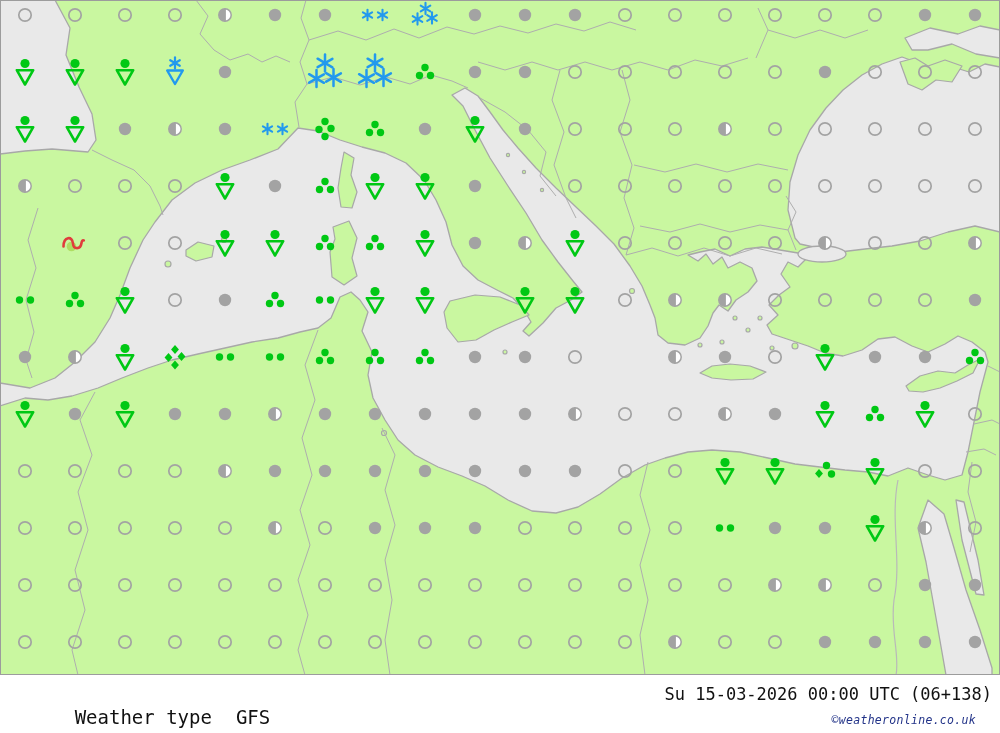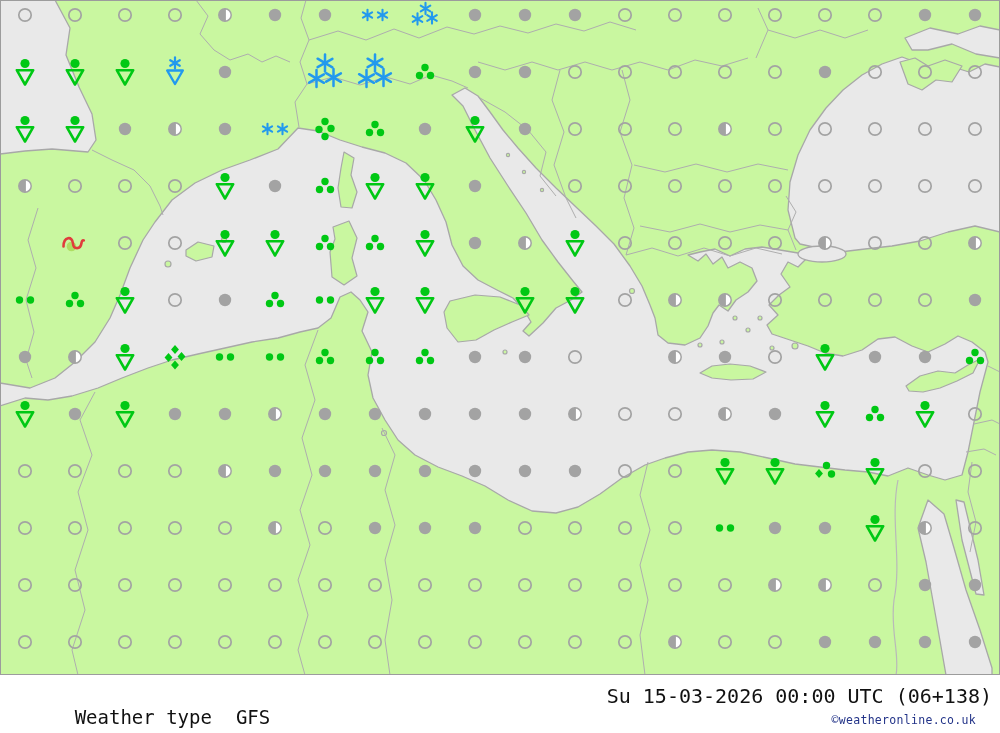--- a/index.html
+++ b/index.html
@@ -9,21 +9,21 @@
   .map-svg{position:absolute;left:0;top:0;}
   .coast{fill:var(--sea);stroke:var(--coast);stroke-width:1.3;stroke-linejoin:round;}
   .isle{fill:var(--land);stroke:var(--coast);stroke-width:1.2;stroke-linejoin:round;}
   .border{fill:none;stroke:var(--border);stroke-width:1;stroke-linejoin:round;}
   .river{fill:none;stroke:#b9b9b9;stroke-width:1.2;}
   .sym-layer{position:absolute;left:0;top:0;width:1000px;height:675px;z-index:2;}
   .sym{position:absolute;width:48px;height:48px;margin-left:-24px;margin-top:-24px;pointer-events:none;}
   .footer{position:absolute;left:0;top:675px;width:1000px;height:58px;background:#ffffff;color:#111;}
   .footer-left{position:absolute;left:6px;top:9px;font-size:19px;white-space:pre;}
   .footer-left .model{margin-left:24px;}
-  .footer-right{position:absolute;right:8px;top:9px;font-size:20px;white-space:pre;}
+  .footer-right{position:absolute;right:8px;top:9px;font-size:17px;white-space:pre;}
   .copyright{position:absolute;right:24px;bottom:6px;font-size:11.5px;letter-spacing:0.3px;}
 </style>
 </head>
 <body>
 
 <div class="screen">
 
   <div class="map-wrap">
     <svg class="map-svg" width="1000" height="675" viewBox="0 0 1000 675">
 
@@ -968,16 +968,16 @@
             <circle r="6.2" fill="#a3a3a3"></circle>
           </svg></div>
       </div>
   </div>
 
   <div class="footer" style="color: rgb(17, 17, 17);">
     <div class="footer-left">
       <span>Weather type</span><span class="model">GFS</span>
     </div>
     <div class="footer-right">Su 15-03-2026 00:00 UTC (06+138)</div>
-    <div class="copyright" id="copyrightEl" style="color: rgb(34, 51, 136);">©weatheronline.co.uk</div>
+    <div class="copyright" id="copyrightEl" style="color: rgb(34, 51, 136); font-style: italic;">©weatheronline.co.uk</div>
   </div>
 
 </div>
 
 </body></html>

